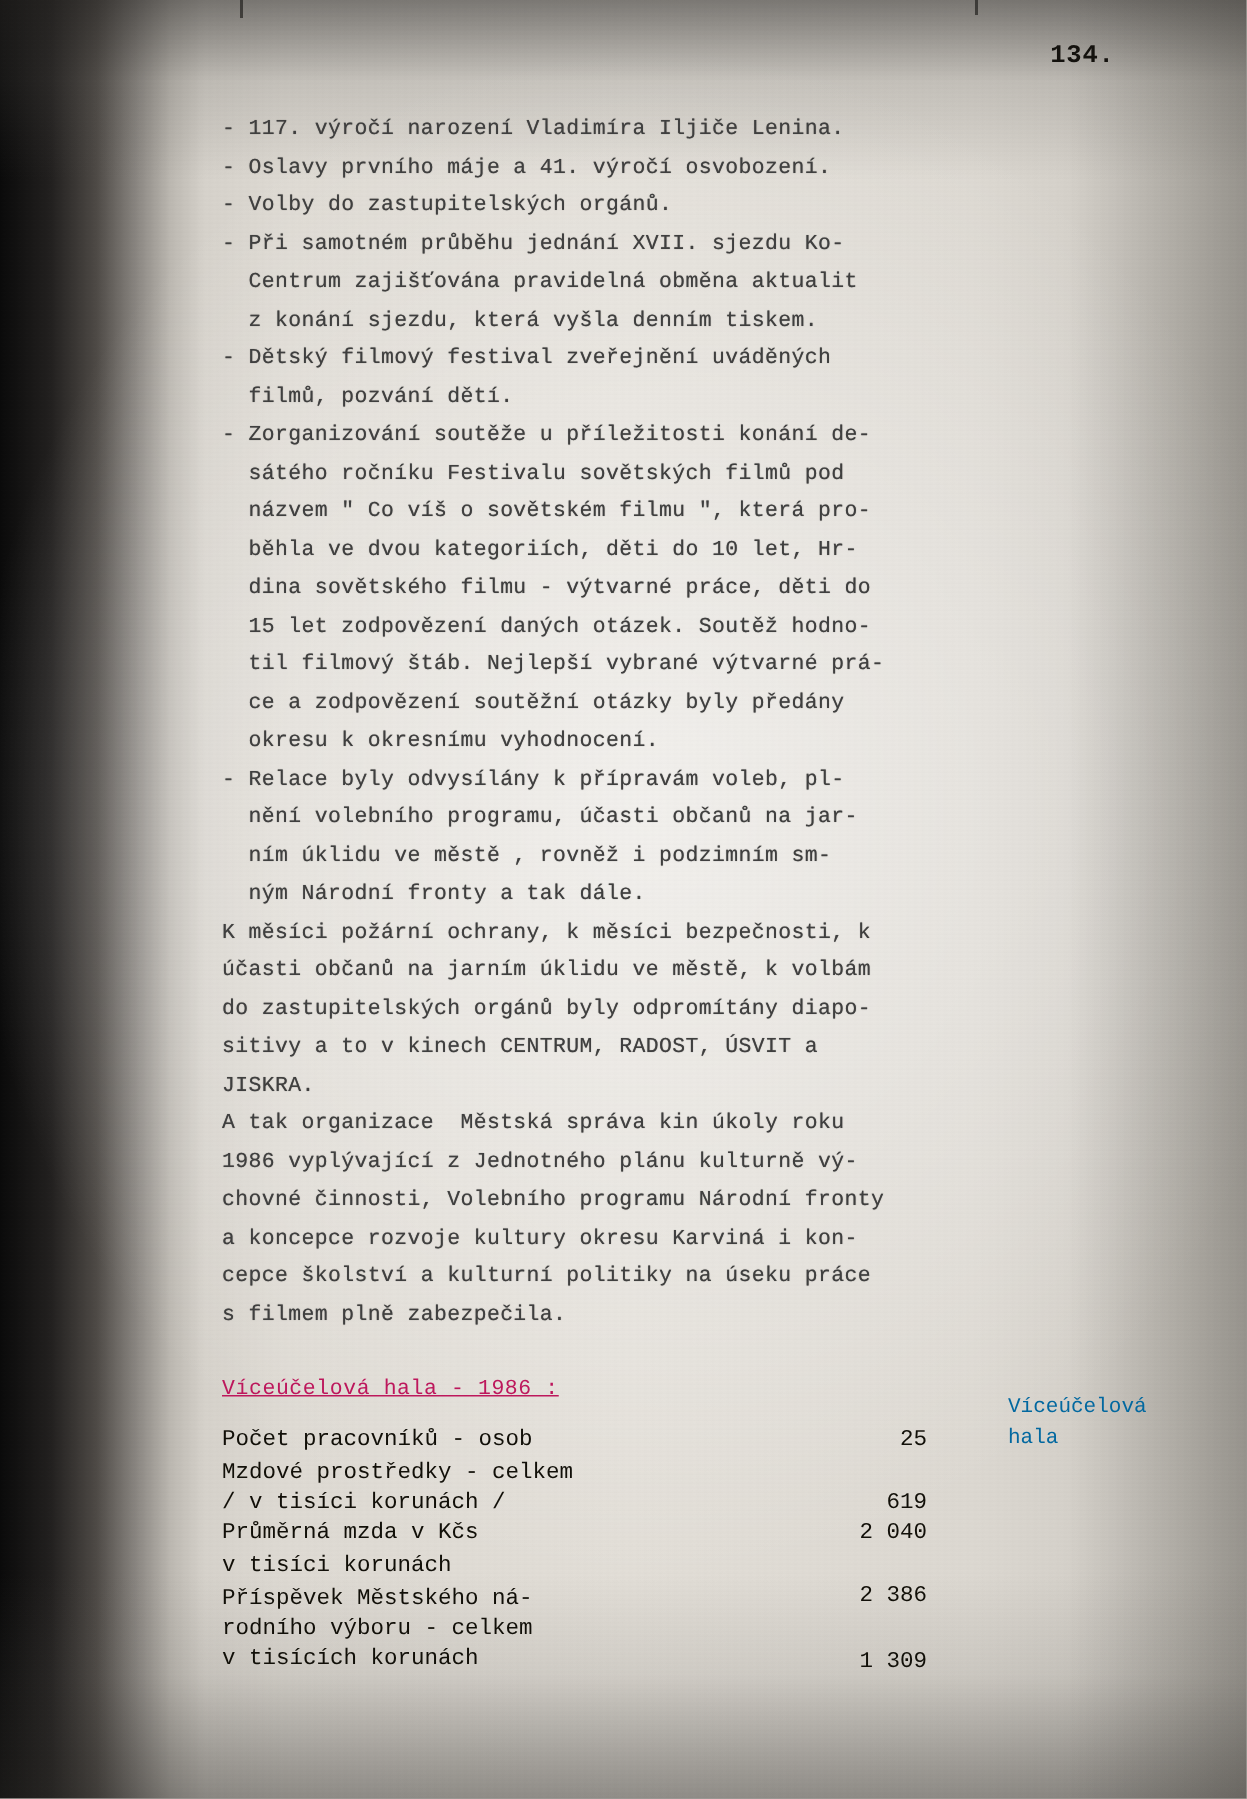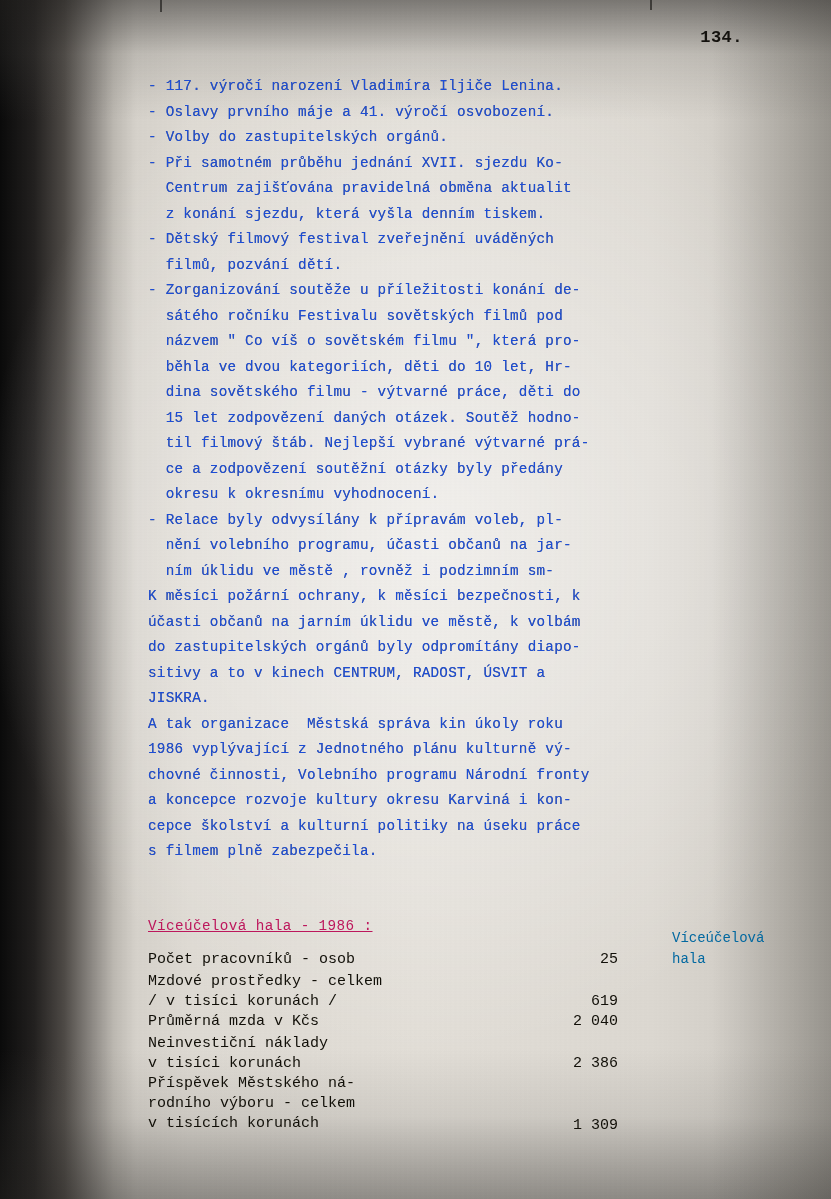--- a/index.html
+++ b/index.html
@@ -83,21 +83,21 @@
     font-weight: bold;
     color: #15130f;
     letter-spacing: 0.5px;
   }
 
   .body-block {
     position: absolute;
     left: 148px;
     top: 74px;
     width: 520px;
-    color: #1d4ed8;
+    color: #404040;
     font-size: 14.3px;
     line-height: 25.5px;
     letter-spacing: 0.25px;
   }
 
   .ln {
     white-space: pre;
     display: block;
     text-shadow: 0 0 0.6px rgba(20,18,14,0.55);
   }
@@ -193,20 +193,21 @@
           <span class="ln">  dina sovětského filmu - výtvarné práce, děti do</span>
           <span class="ln">  15 let zodpovězení daných otázek. Soutěž hodno-</span>
           <span class="ln">  til filmový štáb. Nejlepší vybrané výtvarné prá-</span>
           <span class="ln">  ce a zodpovězení soutěžní otázky byly předány</span>
           <span class="ln">  okresu k okresnímu vyhodnocení.</span>
         </div>
         <div class="para">
           <span class="ln">- Relace byly odvysílány k přípravám voleb, pl-</span>
           <span class="ln">  nění volebního programu, účasti občanů na jar-</span>
           <span class="ln">  ním úklidu ve městě , rovněž i podzimním sm-</span>
+          <span class="ln">  ným Národní fronty a tak dále.</span>
         </div>
         <div class="para">
           <span class="ln">K měsíci požární ochrany, k měsíci bezpečnosti, k</span>
           <span class="ln">účasti občanů na jarním úklidu ve městě, k volbám</span>
           <span class="ln">do zastupitelských orgánů byly odpromítány diapo-</span>
           <span class="ln">sitivy a to v kinech CENTRUM, RADOST, ÚSVIT a</span>
           <span class="ln">JISKRA.</span>
         </div>
         <div class="para">
           <span class="ln">A tak organizace  Městská správa kin úkoly roku</span>
@@ -231,21 +232,20 @@
         <div class="trow">
           <div class="tlabel">Mzdové prostředky - celkem</div>
           <div class="tlabel sub">/ v tisíci korunách /</div>
           <div class="tvalue" style="top: 20px;">619</div>
         </div>
         <div class="trow">
           <div class="tlabel">Průměrná mzda v Kčs</div>
           <div class="tvalue" style="top: 0px;">2 040</div>
         </div>
         <div class="trow">
-          <div class="tlabel">Neinvestiční náklady</div>
           <div class="tlabel sub">v tisíci korunách</div>
           <div class="tvalue" style="top: 20px;">2 386</div>
         </div>
         <div class="trow">
           <div class="tlabel">Příspěvek Městského ná-</div>
           <div class="tlabel sub">rodního výboru - celkem
 v tisících korunách</div>
           <div class="tvalue" style="top: 42px;">1 309</div>
         </div>
       </div>

